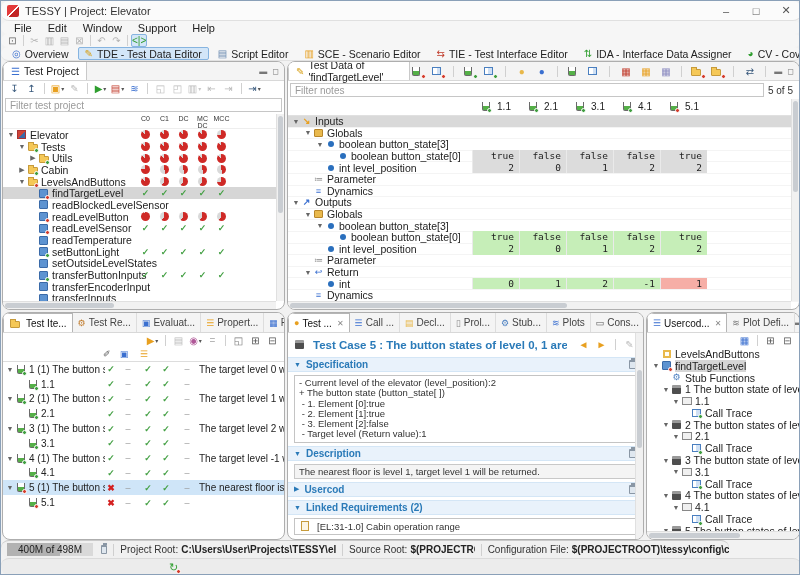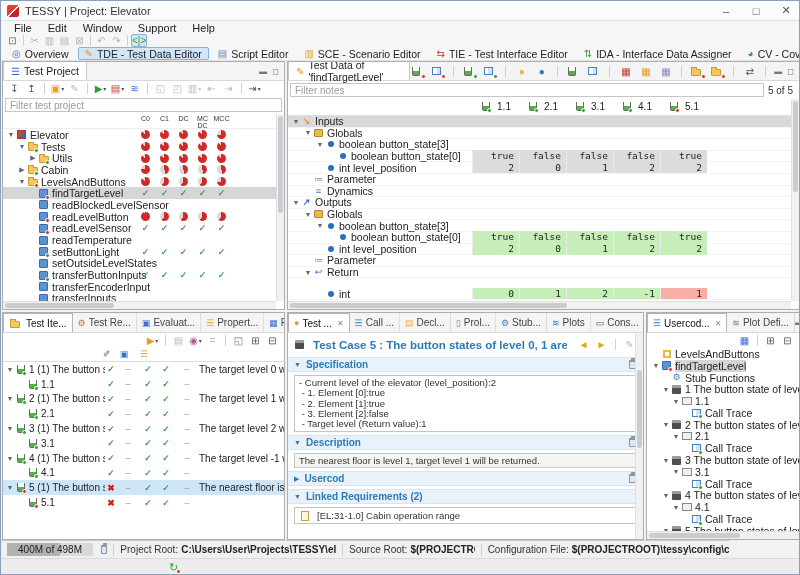--- a/index.html
+++ b/index.html
@@ -1,19 +1,19 @@
 <!DOCTYPE html>
 <html><head>
 <meta charset="utf-8">
 <style>
   * { box-sizing: border-box; margin: 0; padding: 0; }
   html,body { width:800px; height:575px; overflow:hidden; }
   body { font-family:"Liberation Sans", sans-serif; font-size:11px; color:#222;
          background:#f2f2f2; position:relative; border:1px solid #8aa0b8; }
-  .abs { position:absolute; }
+  .abs { position:absolute;border-radius:8px; }
   
   #titlebar { left:0; top:0; width:800px; height:20px; background:#fbfbfb;
               display:flex; align-items:center; border-bottom:1px solid #e0e0e0; }
   .applogo { width:12px; height:12px; margin:0 6px 0 6px; border-radius:2px;
              background:linear-gradient(135deg,#e43a3a 48%,#fff 48%,#fff 58%,#c22525 58%); flex:none; }
   #title-text { font-size:11px; color:#333; }
   .wctl { margin-left:auto; display:flex; }
   .wbtn { width:30px; height:19px; display:flex; align-items:center; justify-content:center;
           color:#555; font-size:11px; }
   #menubar { left:0; top:20px; width:800px; height:13px; background:#f6f6f6;
@@ -759,21 +759,21 @@
       <div class="drow" style="padding-left: 15px;">
         <span class="chev"></span>
         <span class="ic" style="color: rgb(136, 136, 136);">≔</span>
         <span>Parameter</span>
       </div>
       <div class="drow" style="padding-left: 15px;">
         <span class="chev">▼</span>
         <span class="ic" style="color: rgb(58, 111, 208);">↩</span>
         <span>Return</span>
       </div>
-      <div class="drow" style="padding-left: 27px; margin-top: 10px;">
+      <div class="drow" style="padding-left: 27px;">
         <span class="chev"></span>
         <span class="ic">
           <span class="i-dot"></span>
         </span>
         <span>int</span>
         <span class="dcell green" style="left: 184px;">0</span>
         <span class="dcell green" style="left: 231px;">1</span>
         <span class="dcell green" style="left: 278px;">2</span>
         <span class="dcell green" style="left: 325px;">-1</span>
         <span class="dcell red" style="left: 372px;">1</span>
@@ -1038,20 +1038,21 @@
       </span>
   </div>
   <div id="dp-sections">
       <div class="sect-h">
         <span class="chev2">▼</span>
         <span class="lbl">Specification</span>
         <span class="trash"></span>
       </div>
       <div class="specbox">
         <div>- Current level of the elevator (level_position):2</div>
+        <div>+ The button state (button_state[ ])</div>
         <div> - 1. Element [0]:true</div>
         <div> - 2. Element [1]:true</div>
         <div> - 3. Element [2]:false</div>
         <div> - Target level (Return value):1</div>
       </div>
       <div class="sect-h">
         <span class="chev2">▼</span>
         <span class="lbl">Description</span>
         <span class="trash"></span>
       </div>

